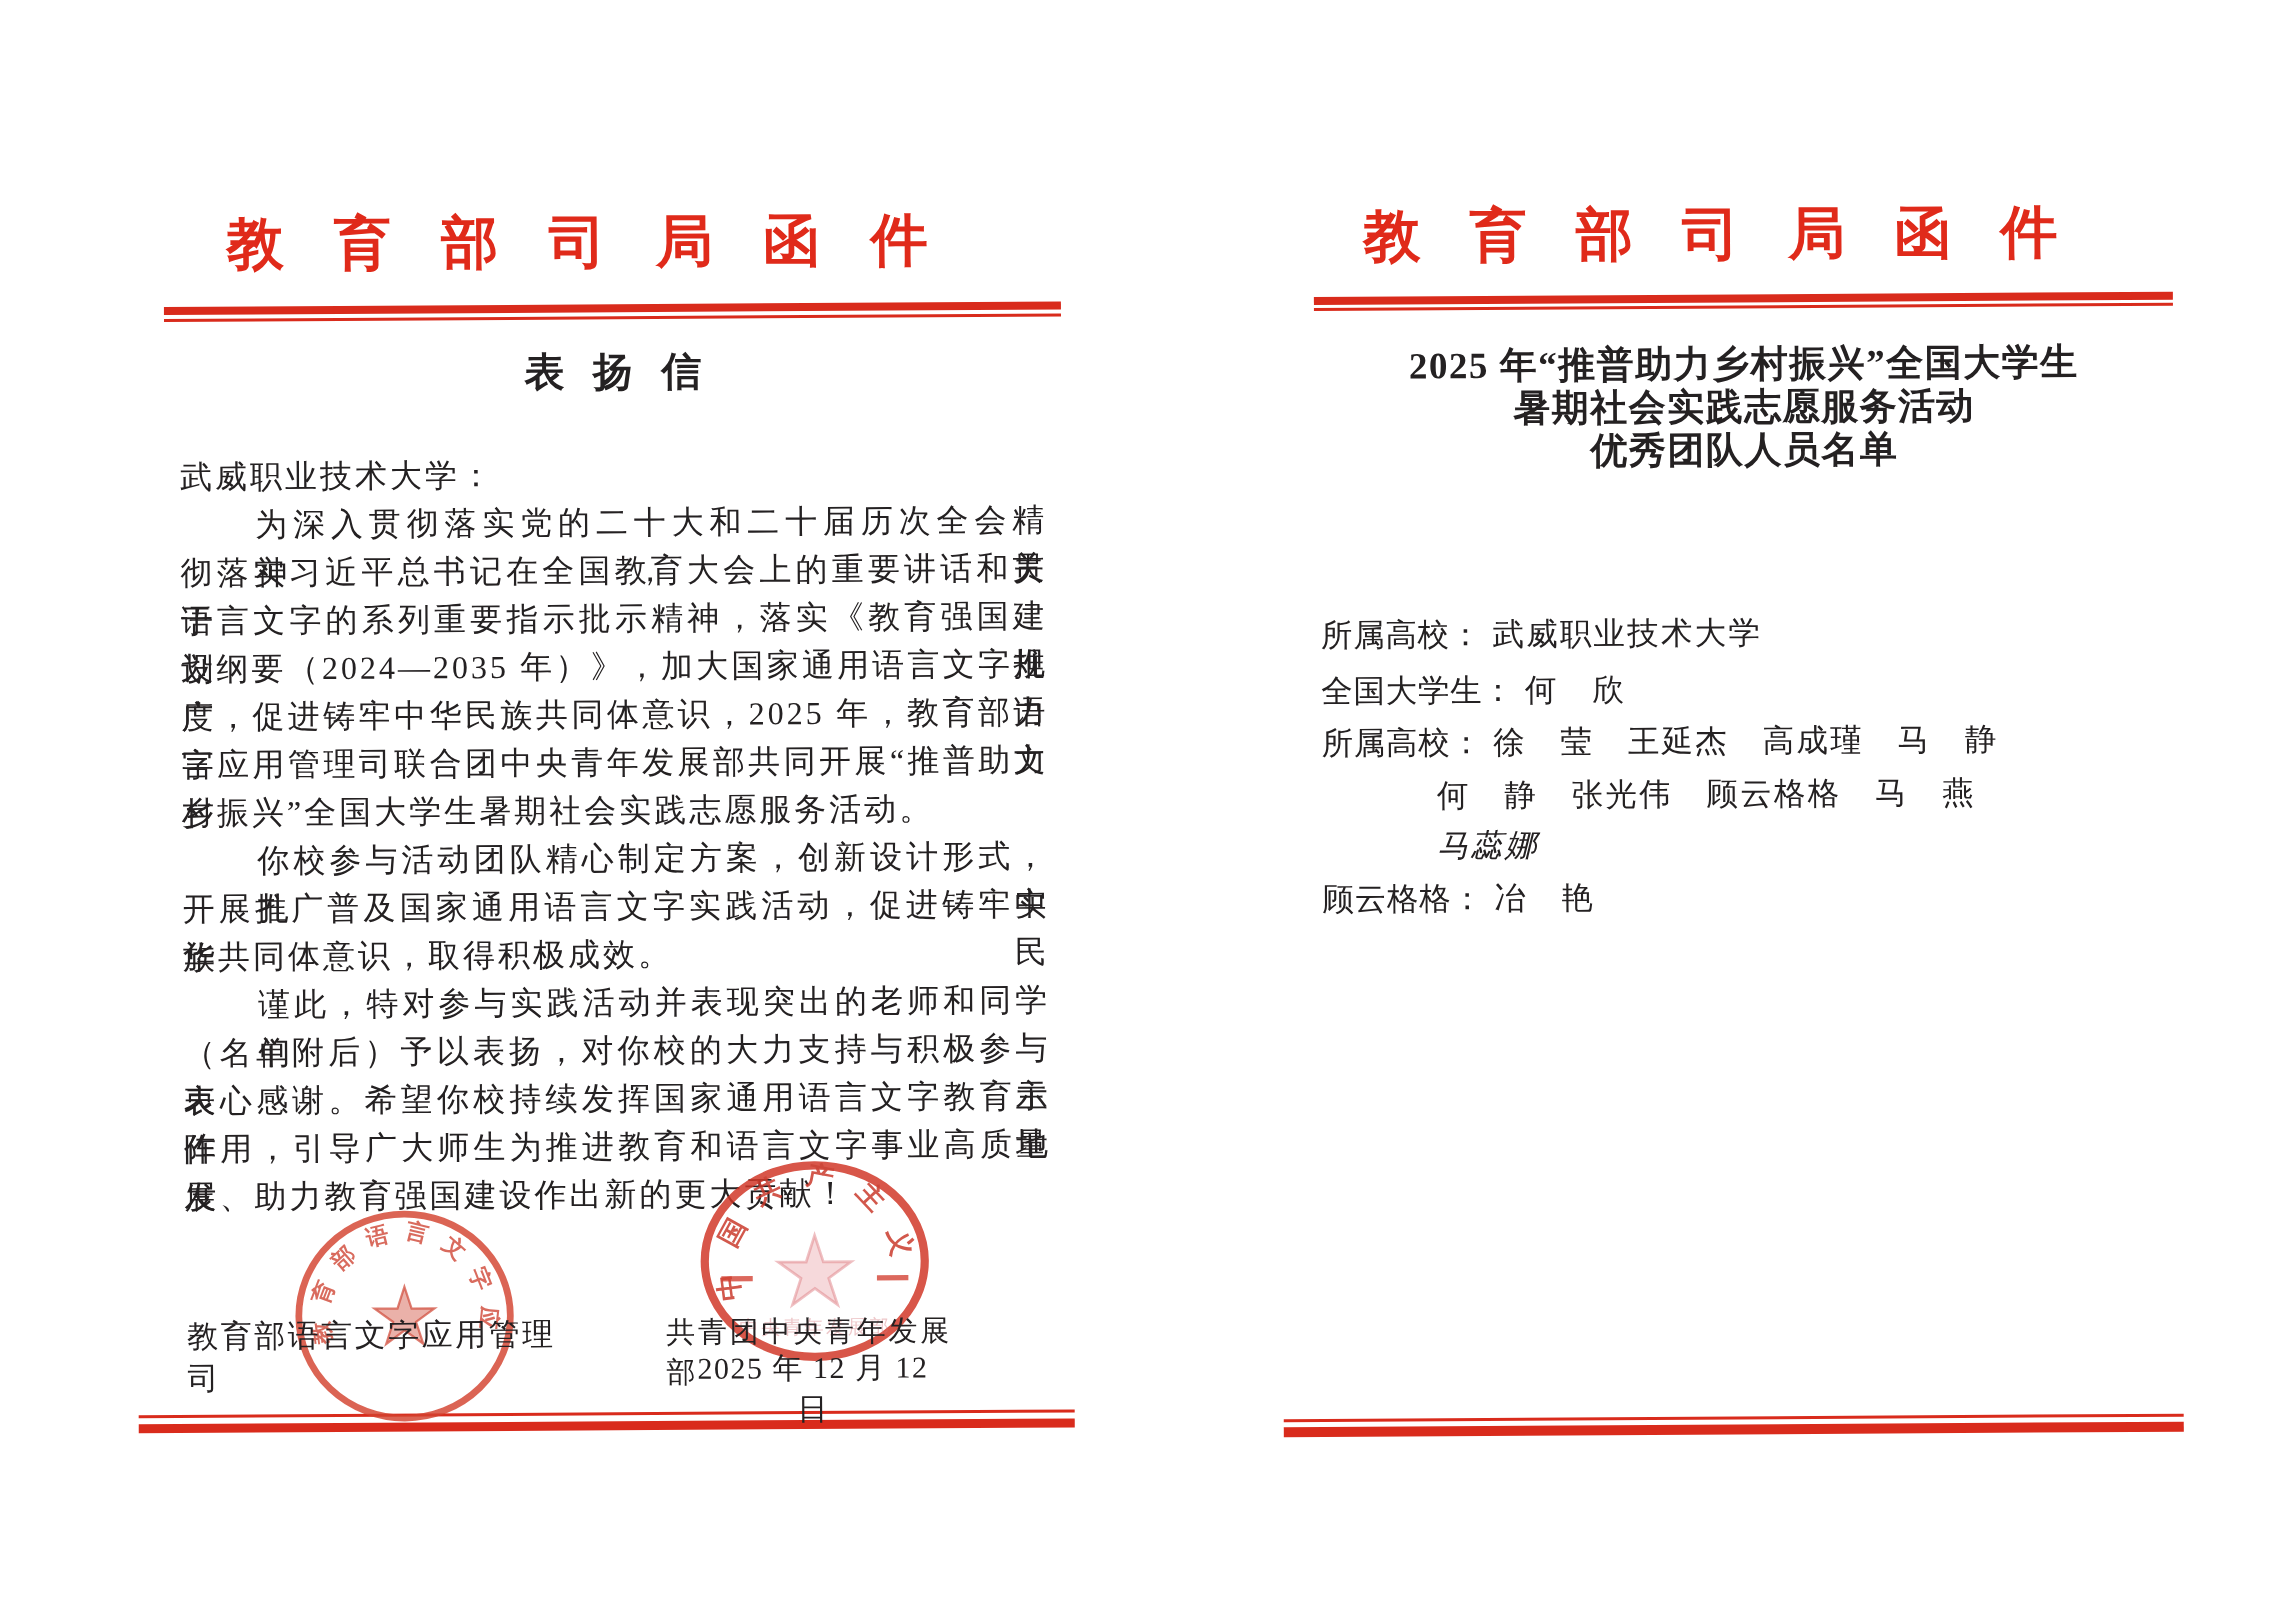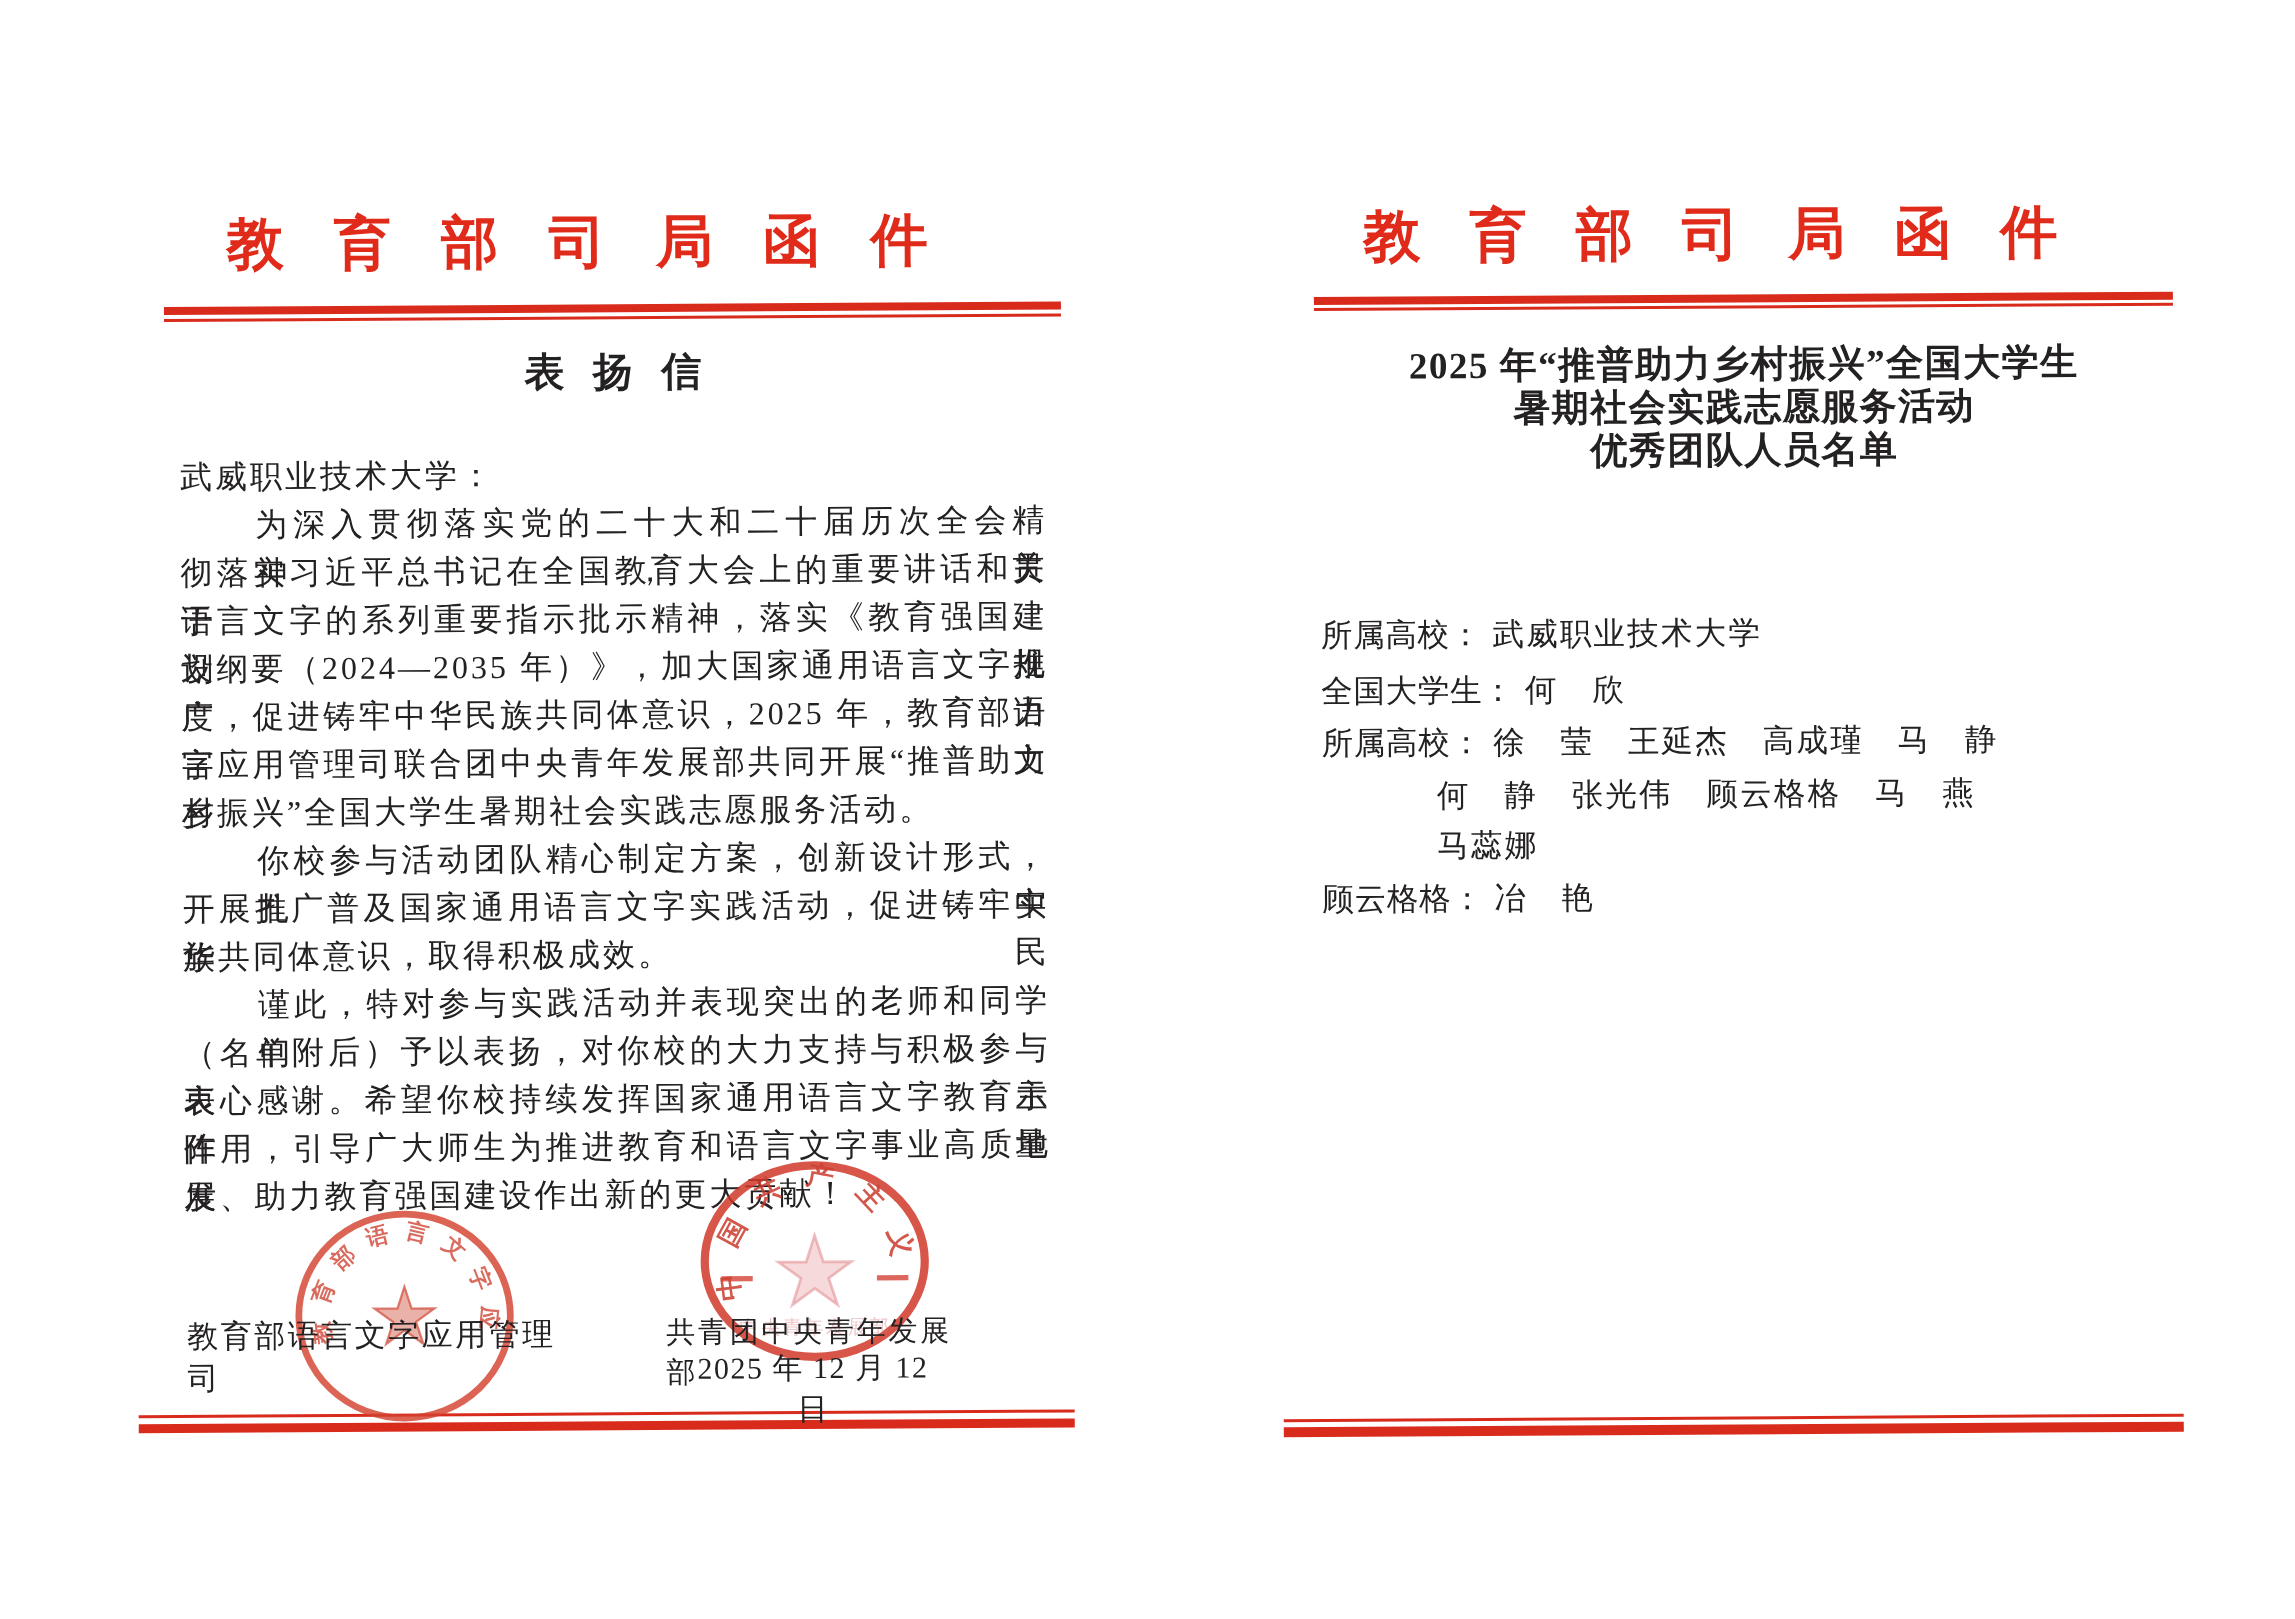--- a/index.html
+++ b/index.html
@@ -113,21 +113,21 @@
     </div>
 
     <div class="field" style="top:672px;">
       <span class="lab">全国大学生：</span><span class="val">何　欣</span>
     </div>
 
     <div class="field" style="top:724px;">
       <span class="lab">所属高校：</span><span class="val">徐　莹　王延杰　高成瑾　马　静</span>
     </div>
     <div class="team-extra" style="top:777px;">何　静　张光伟　顾云格格　马　燕</div>
-    <div class="team-extra" style="top:827px;">马蕊娜</div>
+    <div class="team-extra" style="top:827px;font-style:italic;">马蕊娜</div>
 
     <div class="field" style="top:880px;">
       <span class="lab">顾云格格：</span><span class="val">冶　艳</span>
     </div>
 
     <div class="rule" style="left:1280px;top:1420px;width:900px;height:3px;"></div>
     <div class="rule" style="left:1280px;top:1428px;width:900px;height:9.7px;"></div>
   </div>
 
 </div>

